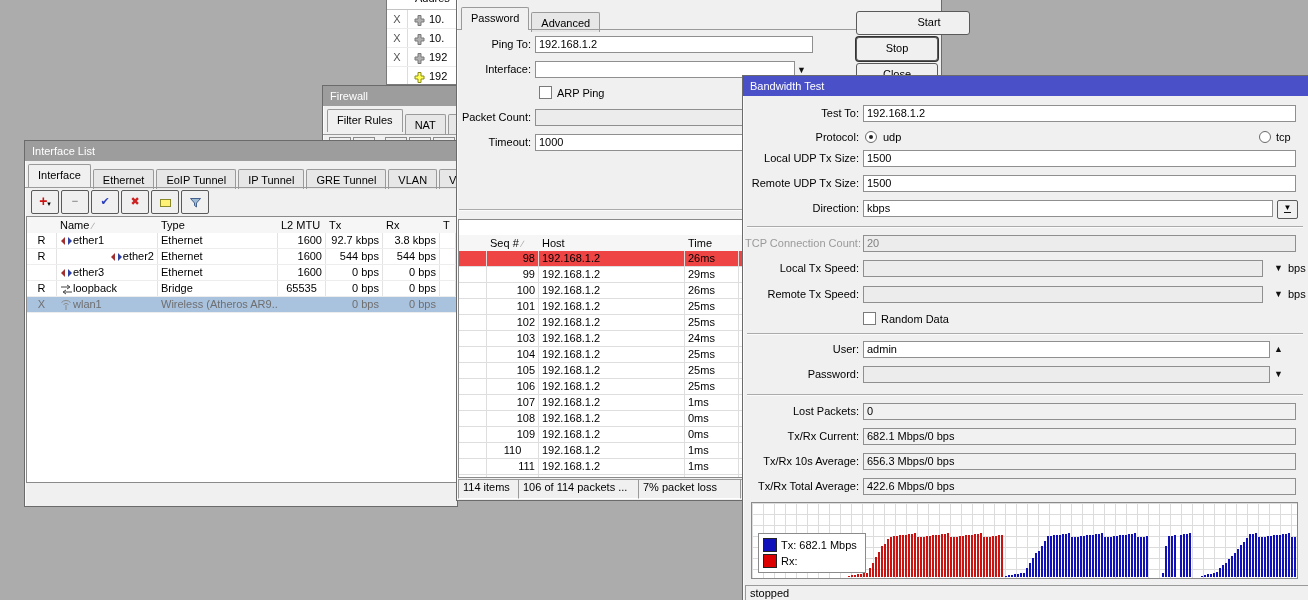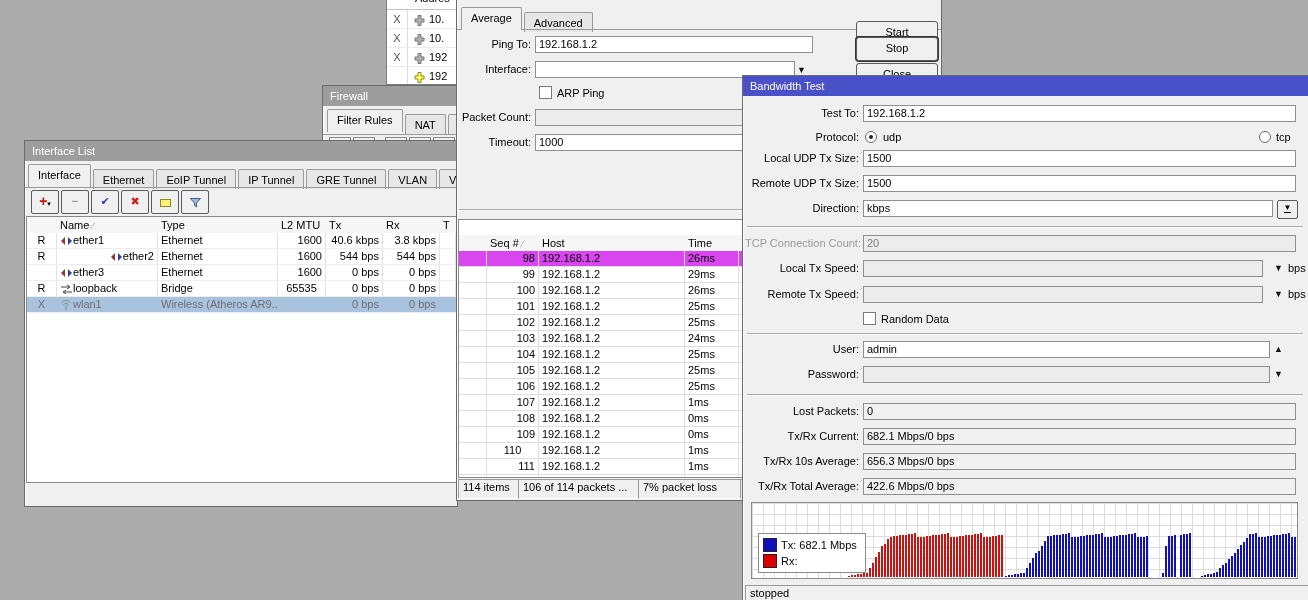--- a/index.html
+++ b/index.html
@@ -132,21 +132,21 @@
         </div>
       <div id="il-rows">
           <div style="position: relative; height: 15px; border-bottom: 1px solid rgb(237, 237, 237); background: rgb(255, 255, 255);">
             <div class="cell" style="left: 0px; width: 30px; text-align: center;">R</div>
             <div class="cell" style="left: 30px; width: 101px; text-align: left;"><svg width="13" height="11" class="icon">
                 <path d="M5,1 L1,5 L5,9 Z" fill="#a03030"></path>
                 <path d="M8,1 L12,5 L8,9 Z" fill="#3040a0"></path>
               </svg><span>ether1</span></div>
             <div class="cell" style="left: 131px; width: 120px; text-align: left;">Ethernet</div>
             <div class="cell" style="left: 251px; width: 48px; text-align: right;">1600</div>
-            <div class="cell" style="left: 299px; width: 57px; text-align: right;">40.6 kbps</div>
+            <div class="cell" style="left: 299px; width: 57px; text-align: right;">92.7 kbps</div>
             <div class="cell" style="left: 356px; width: 57px; text-align: right;">3.8 kbps</div>
             <div class="cell" style="left: 413px; width: 16px; text-align: left;"></div>
           </div>
           <div style="position: relative; height: 15px; border-bottom: 1px solid rgb(237, 237, 237); background: rgb(255, 255, 255);">
             <div class="cell" style="left: 0px; width: 30px; text-align: center;">R</div>
             <div class="cell" style="left: 30px; width: 101px; text-align: right;"><svg width="13" height="11" class="icon">
                 <path d="M5,1 L1,5 L5,9 Z" fill="#a03030"></path>
                 <path d="M8,1 L12,5 L8,9 Z" fill="#3040a0"></path>
               </svg><span>ether2</span></div>
             <div class="cell" style="left: 131px; width: 120px; text-align: left;">Ethernet</div>
@@ -201,57 +201,57 @@
       <div class="toolbtn" style="left: 126px; top: 49px;"><svg width="13" height="11" class="icon">
           <rect x="1.5" y="2.5" width="10" height="7" fill="#fff176" stroke="#8a8a2a"></rect>
         </svg></div>
       <div class="toolbtn" style="left: 156px; top: 49px;"><svg width="13" height="11" class="icon">
           <path d="M1.5,1.5 h10 l-4,4.5 v4 l-2,-1.5 v-2.5 Z" fill="#9db8d2" stroke="#44618c"></path>
         </svg></div>
     </div>
 
   <div id="ping-win" class="win" style="left:456px;top:-4px;width:484px;height:503px;">
     <div class="tabstrip" id="ping-tabs" style="left:4px;top:10px;">
-        <div class="tab active">Average</div>
+        <div class="tab active">Password</div>
         <div class="tab">Advanced</div>
       </div>
     <div class="tabline" style="left:0;top:32px;width:484px;"></div>
 
     <div class="lbl" style="left:0;top:41px;width:74px;">Ping To:</div>
     <div class="tb" style="left:78px;top:39px;width:270px;">192.168.1.2</div>
 
     <div class="lbl" style="left:0;top:66px;width:74px;">Interface:</div>
     <div class="tb" style="left:78px;top:64px;width:252px;"></div>
     <div class="flatarrow" style="left:340px;top:66px;">▼</div>
 
     <div class="chk" style="left:82px;top:89px;"></div>
     <div class="lbl" style="left:100px;top:90px;text-align:left;">ARP Ping</div>
 
     <div class="lbl" style="left:0;top:114px;width:74px;">Packet Count:</div>
     <div class="tb gray" style="left:78px;top:112px;width:270px;"></div>
 
     <div class="lbl" style="left:0;top:139px;width:74px;">Timeout:</div>
     <div class="tb" style="left:78px;top:137px;width:270px;">1000</div>
 
-    <div class="btn" style="left:399px;top:24px;">Start</div>
+    <div class="btn" style="left:399px;top:14px;padding-left:32px;">Start</div>
     <div class="btn default" style="left:399px;top:40px;">Stop</div>
     <div class="btn" style="left:399px;top:66px;">Close</div>
 
     <div class="sep" style="left:2px;top:212px;width:480px;"></div>
 
     <div class="listarea" style="left:1px;top:222px;width:481px;height:257px;">
       <div id="ping-header" style="position:relative;height:16px;margin-top:15px;">
           <div class="hdrcell" style="left: 0px; width: 28px;"></div>
           <div class="hdrcell" style="left: 28px; width: 52px;">Seq #<span class="sortmark">∕</span></div>
           <div class="hdrcell" style="left: 80px; width: 146px;">Host</div>
           <div class="hdrcell" style="left: 226px; width: 54px;">Time</div>
           <div class="hdrcell" style="left: 280px; width: 201px;">Re</div>
         </div>
       <div id="ping-rows">
-          <div style="position: relative; height: 15px; background: #d946ef; border-bottom: 1px solid rgb(222, 222, 222);">
+          <div style="position: relative; height: 15px; background: #ef4444; border-bottom: 1px solid rgb(222, 222, 222);">
             <div class="cell" style="left: 0px; width: 28px; text-align: left; border-right: 1px solid rgb(222, 222, 222);"></div>
             <div class="cell" style="left: 28px; width: 52px; text-align: right; border-right: 1px solid rgb(222, 222, 222);">98</div>
             <div class="cell" style="left: 80px; width: 146px; text-align: left; border-right: 1px solid rgb(222, 222, 222);">192.168.1.2</div>
             <div class="cell" style="left: 226px; width: 54px; text-align: left; border-right: 1px solid rgb(222, 222, 222);">26ms</div>
             <div class="cell" style="left: 280px; width: 201px; text-align: left; border-right: 1px solid rgb(222, 222, 222);"></div>
           </div>
           <div style="position: relative; height: 15px; background: rgb(255, 255, 255); border-bottom: 1px solid rgb(222, 222, 222);">
             <div class="cell" style="left: 0px; width: 28px; text-align: left; border-right: 1px solid rgb(222, 222, 222);"></div>
             <div class="cell" style="left: 28px; width: 52px; text-align: right; border-right: 1px solid rgb(222, 222, 222);">99</div>
             <div class="cell" style="left: 80px; width: 146px; text-align: left; border-right: 1px solid rgb(222, 222, 222);">192.168.1.2</div>

